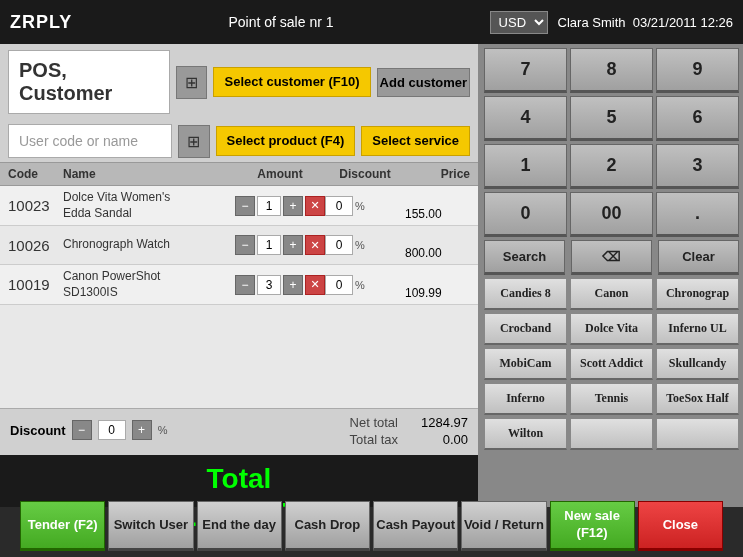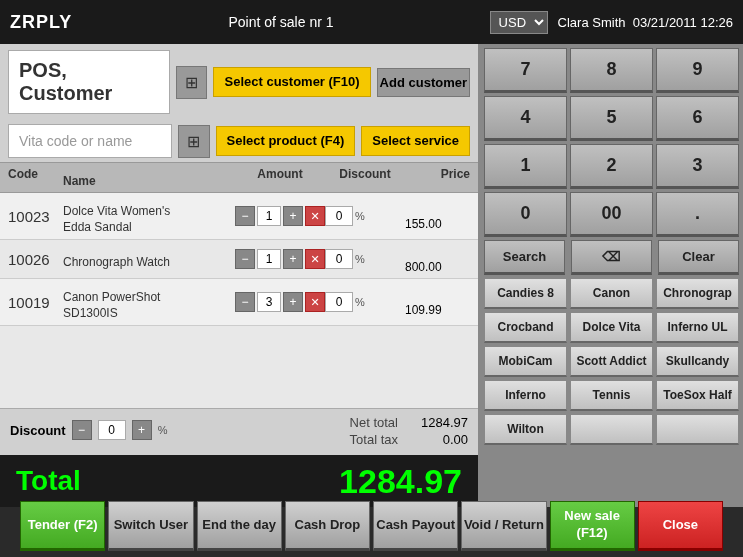--- a/index.html
+++ b/index.html
@@ -115,21 +115,21 @@
       display: flex;
       background: #b8b8b8;
       border-top: 1px solid #999;
       border-bottom: 1px solid #999;
       padding: 4px 8px;
       font-weight: bold;
       font-size: 12px;
       color: #333;
     }
     .col-code { width: 55px; }
-    .col-name { flex: 1; margin-top: 7px; }
+    .col-name { flex: 1; }
     .col-amount { width: 90px; text-align: center; }
     .col-discount { width: 80px; text-align: center; }
     .col-price { width: 65px; text-align: right; }
 
     .order-items {
       flex: 1;
       overflow-y: auto;
       background: #e8e8e8;
     }
     .order-row {
@@ -220,20 +220,21 @@
     .total-line .value { min-width: 70px; text-align: right; }
 
     .grand-total-bar {
       background: #1a1a1a;
       color: #0f0;
       display: flex;
       align-items: center;
       justify-content: space-between;
       padding: 8px 16px;
       height: 52px;
+      flex-direction: column;
     }
     .grand-total-label {
       font-size: 28px;
       font-weight: bold;
       color: #0f0;
     }
     .grand-total-value {
       font-size: 34px;
       font-weight: bold;
       color: #0f0;
@@ -291,20 +292,21 @@
       border-bottom: 2px solid #666;
       padding: 7px 4px;
       font-size: 12px;
       font-weight: bold;
       color: #222;
       text-align: center;
       cursor: pointer;
       white-space: nowrap;
       overflow: hidden;
       text-overflow: ellipsis;
+      font-family: Liberation Serif, serif;
     }
 
     
     .bottom-bar {
       background: #2a2a2a;
       display: flex;
       height: 64px;
       gap: 3px;
       padding: 20px;
       align-items: flex-end;
@@ -356,21 +358,21 @@
   <div class="left-panel">
 
     <div class="customer-row">
       <div class="customer-name-box">POS, Customer</div>
       <button class="grid-icon-btn">⊞</button>
       <button class="btn-yellow">Select customer (F10)</button>
       <button class="btn-gray-action">Add customer</button>
     </div>
 
     <div class="item-search-row">
-      <div class="item-search-box">Vita code or name</div>
+      <div class="item-search-box">User code or name</div>
       <button class="grid-icon-btn">⊞</button>
       <button class="btn-yellow">Select product (F4)</button>
       <button class="btn-yellow">Select service</button>
     </div>
 
     <div class="table-header">
       <div class="col-code">Code</div>
       <div class="col-name">Name</div>
       <div class="col-amount">Amount</div>
       <div class="col-discount">Discount</div>

